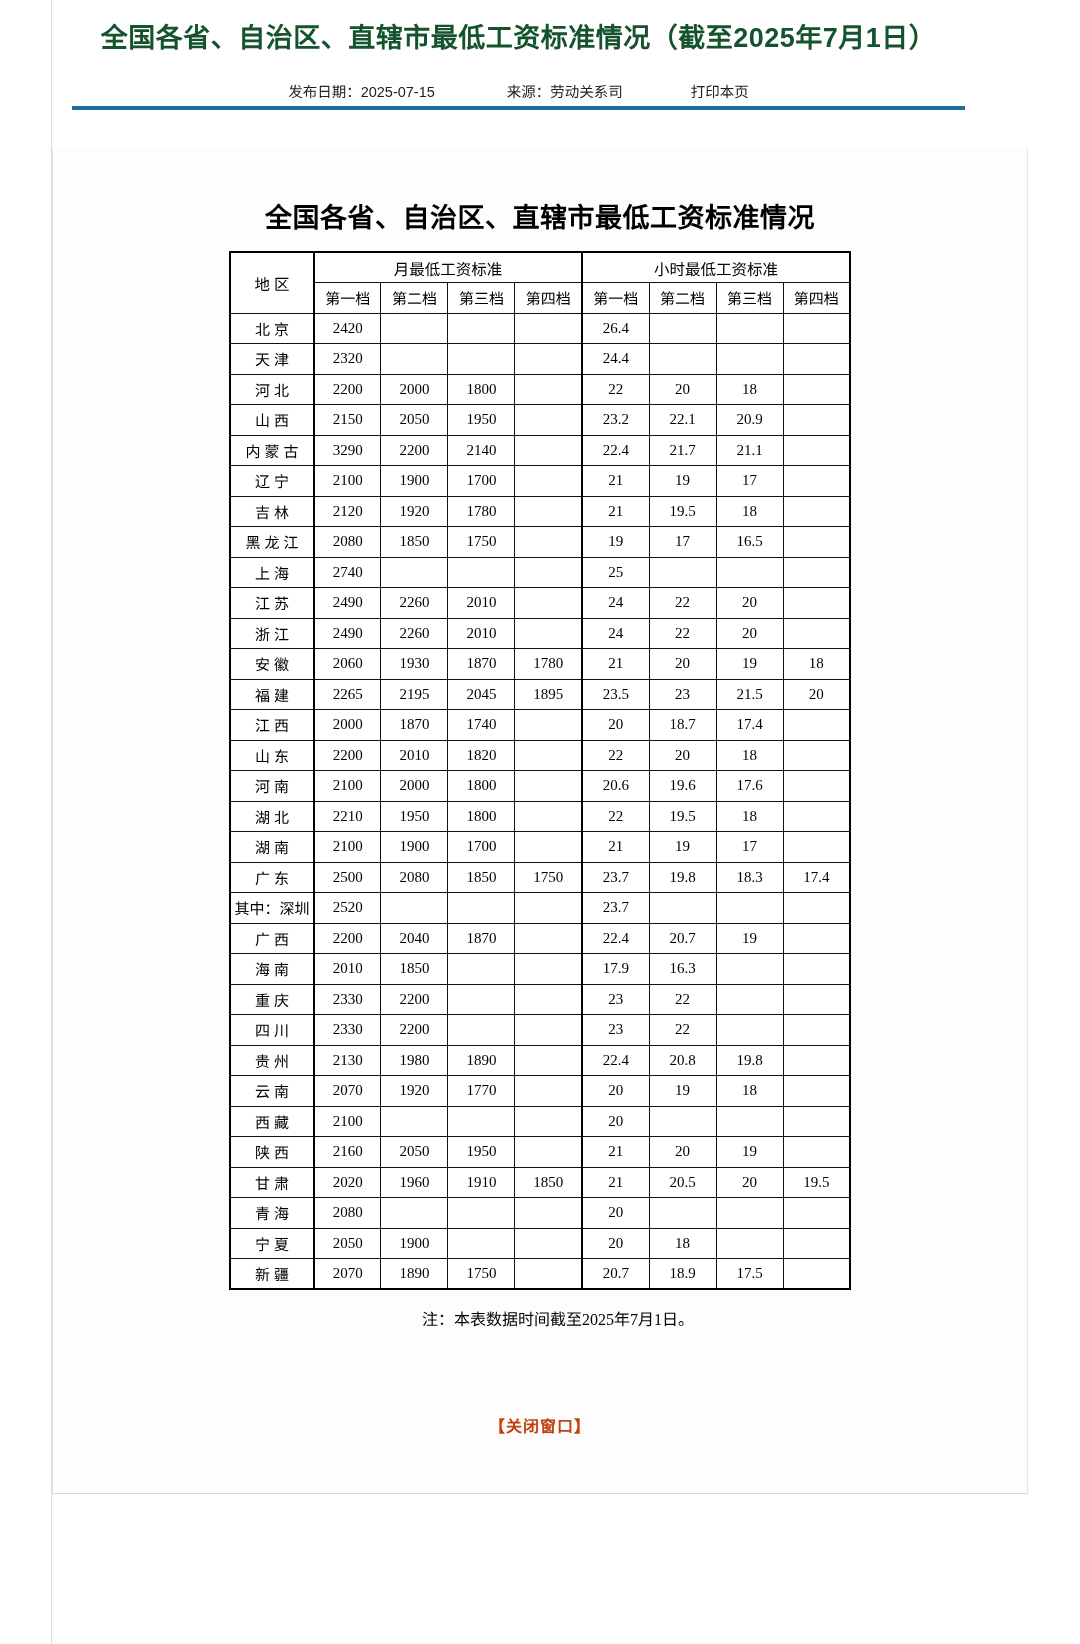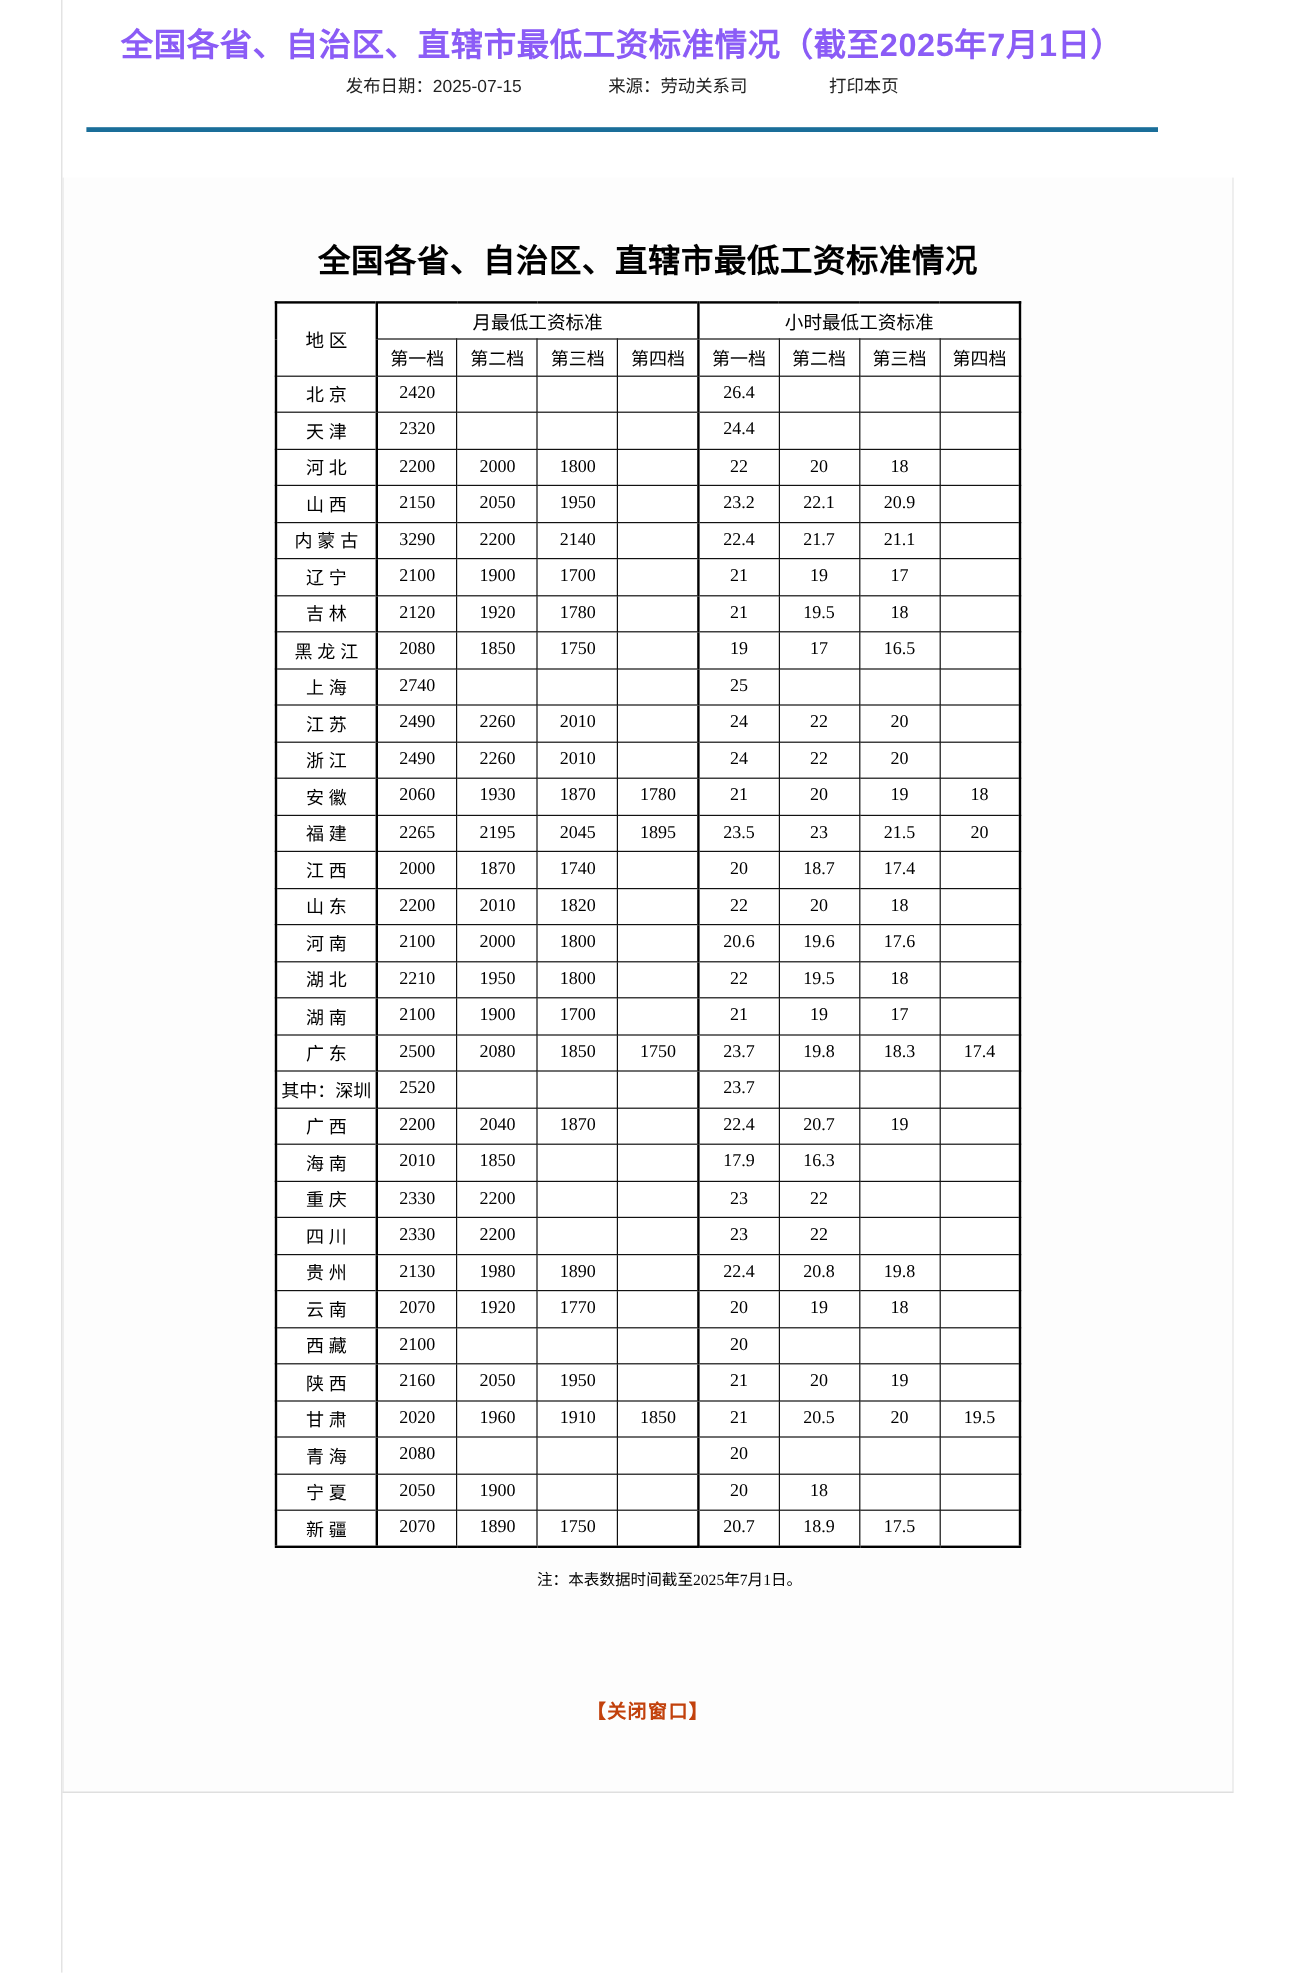--- a/index.html
+++ b/index.html
@@ -35,25 +35,25 @@
     top: 0;
     width: 893px;
     text-align: center;
   }
   .doc-title {
     font-size: 27px;
     font-weight: bold;
     letter-spacing: 0.5px;
     margin-top: 22px;
     line-height: 1.25;
-    color: #8b5cf6;
+    color: #14532d;
     font-family: "Liberation Sans", "DejaVu Sans", sans-serif;
   }
   .meta-row {
-    margin-top: 4px;
+    margin-top: 24px;
     font-size: 14.5px;
     color: #222;
     display: flex;
     justify-content: center;
     align-items: center;
   }
   .meta-item { white-space: nowrap; }
   .meta-gap-1 { display: inline-block; width: 72px; }
   .meta-gap-2 { display: inline-block; width: 68px; }
   .print-link { cursor: pointer; }
@@ -139,21 +139,21 @@
     text-indent: 4px;
   }
   td.region-sub {
     font-size: 13px;
     letter-spacing: 0;
     text-indent: 0;
   }
 
   .tbl-note {
     text-align: center;
-    font-size: 13px;
+    font-size: 16px;
     margin-top: 16px;
     font-family: "Liberation Serif", "DejaVu Serif", serif;
     padding-left: 36px;
   }
 
   .close-wrap {
     position: absolute;
     left: 0;
     right: 0;
     top: 1265px;

